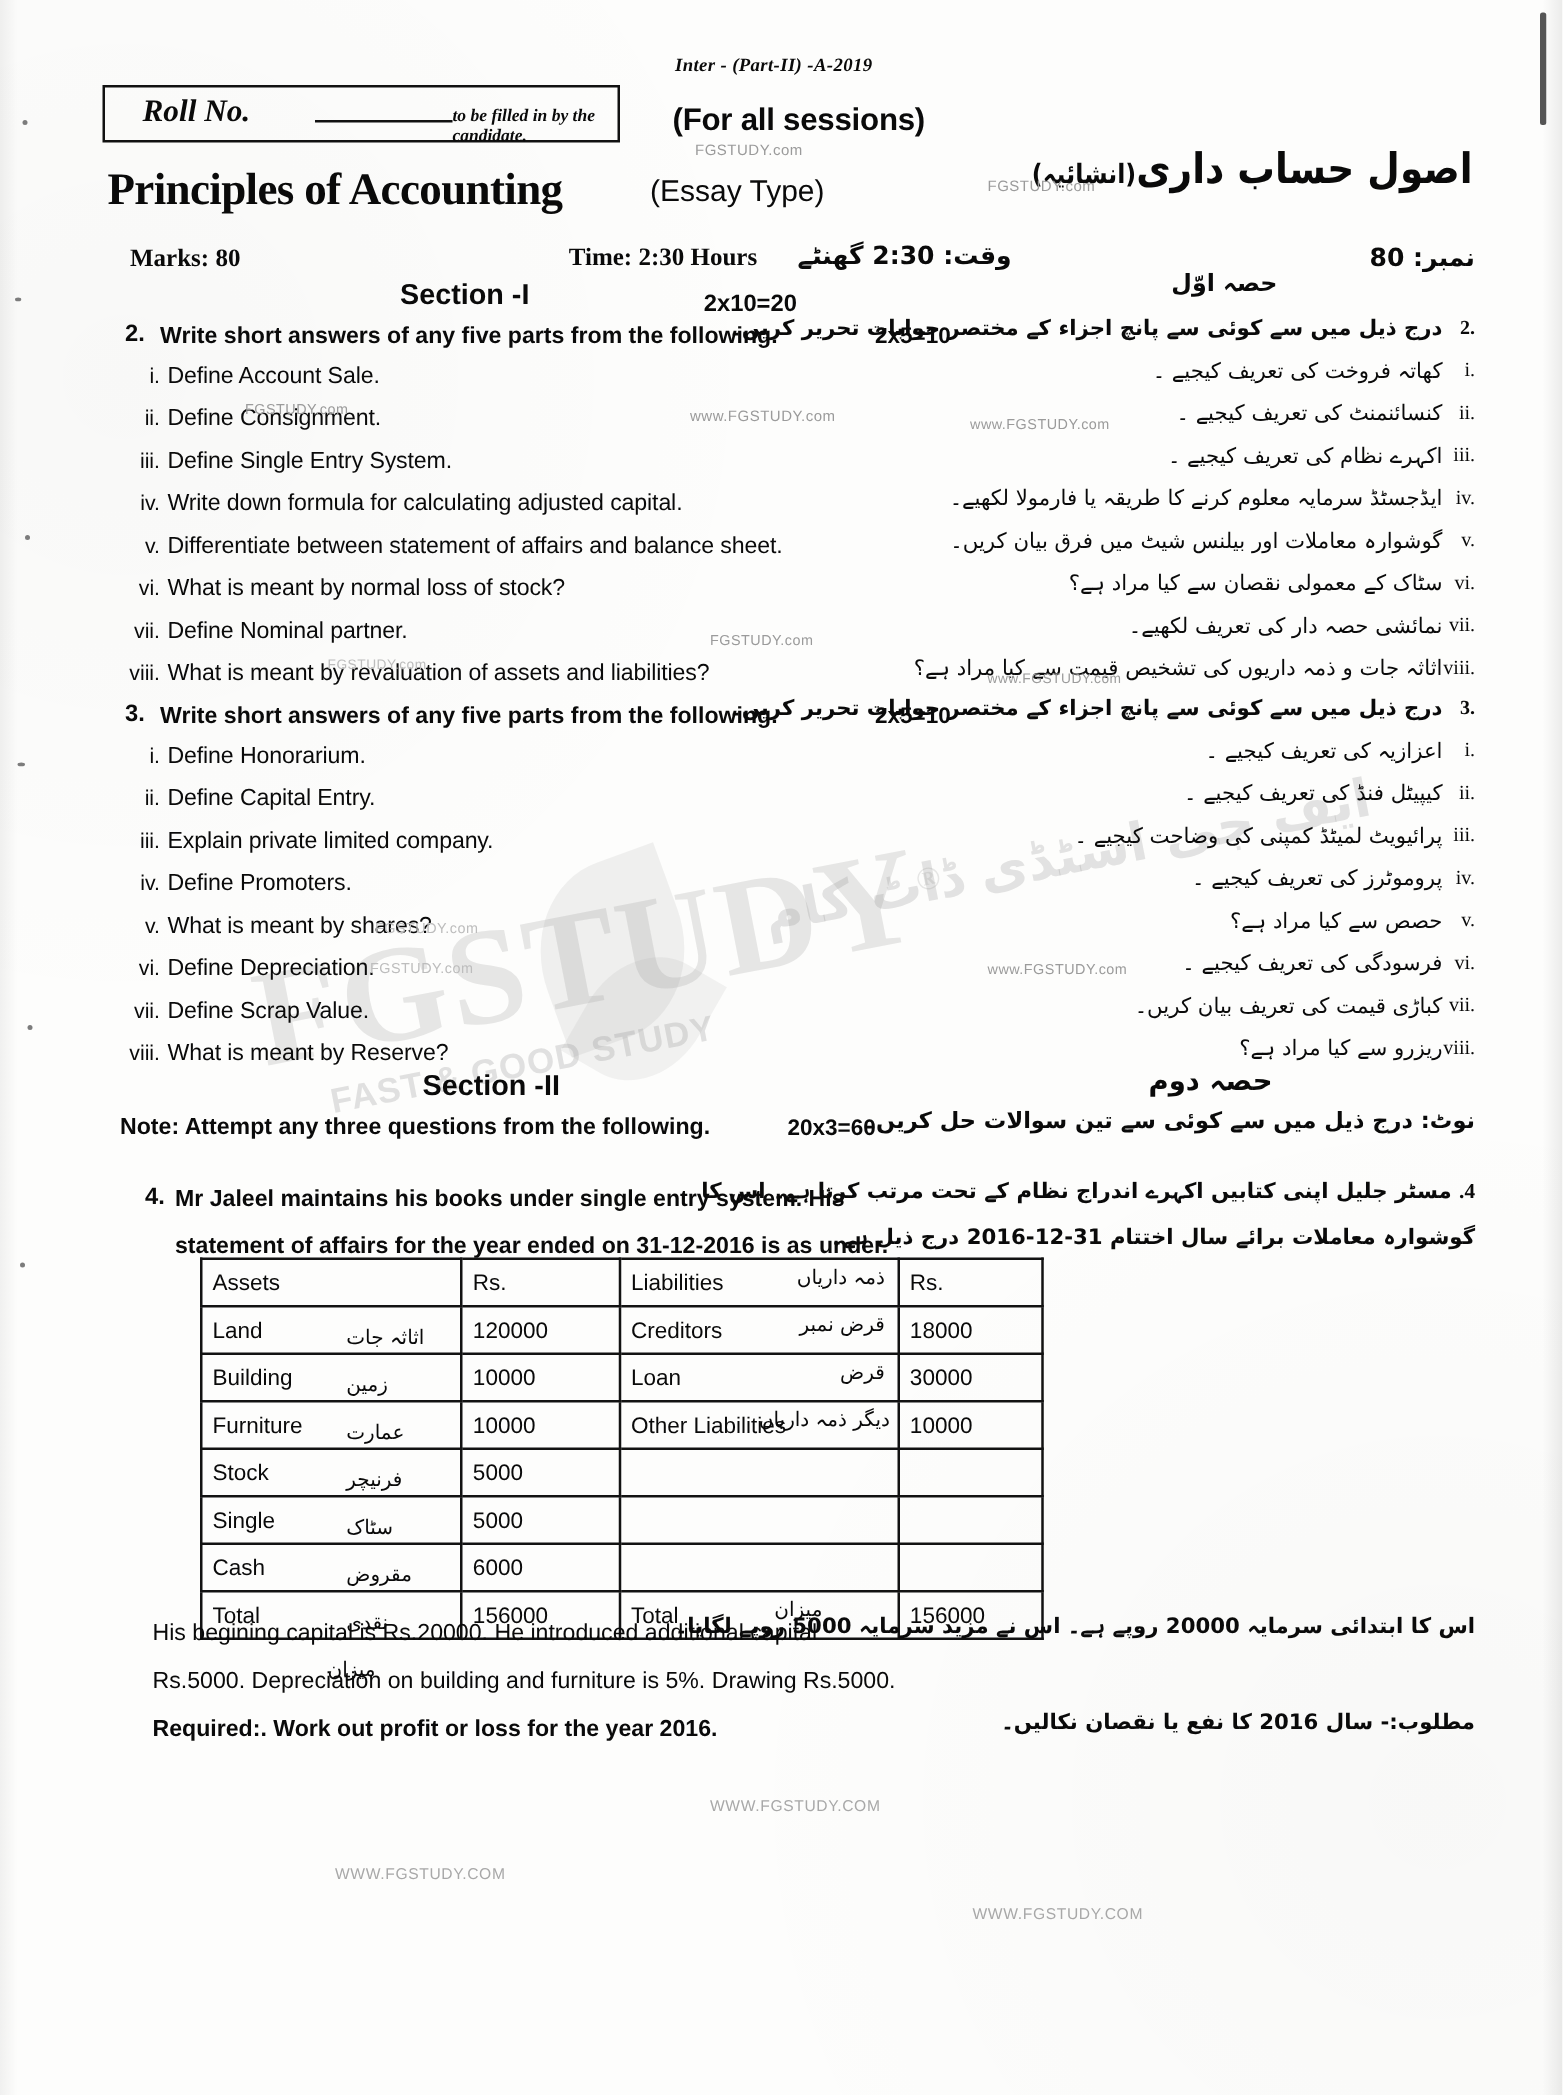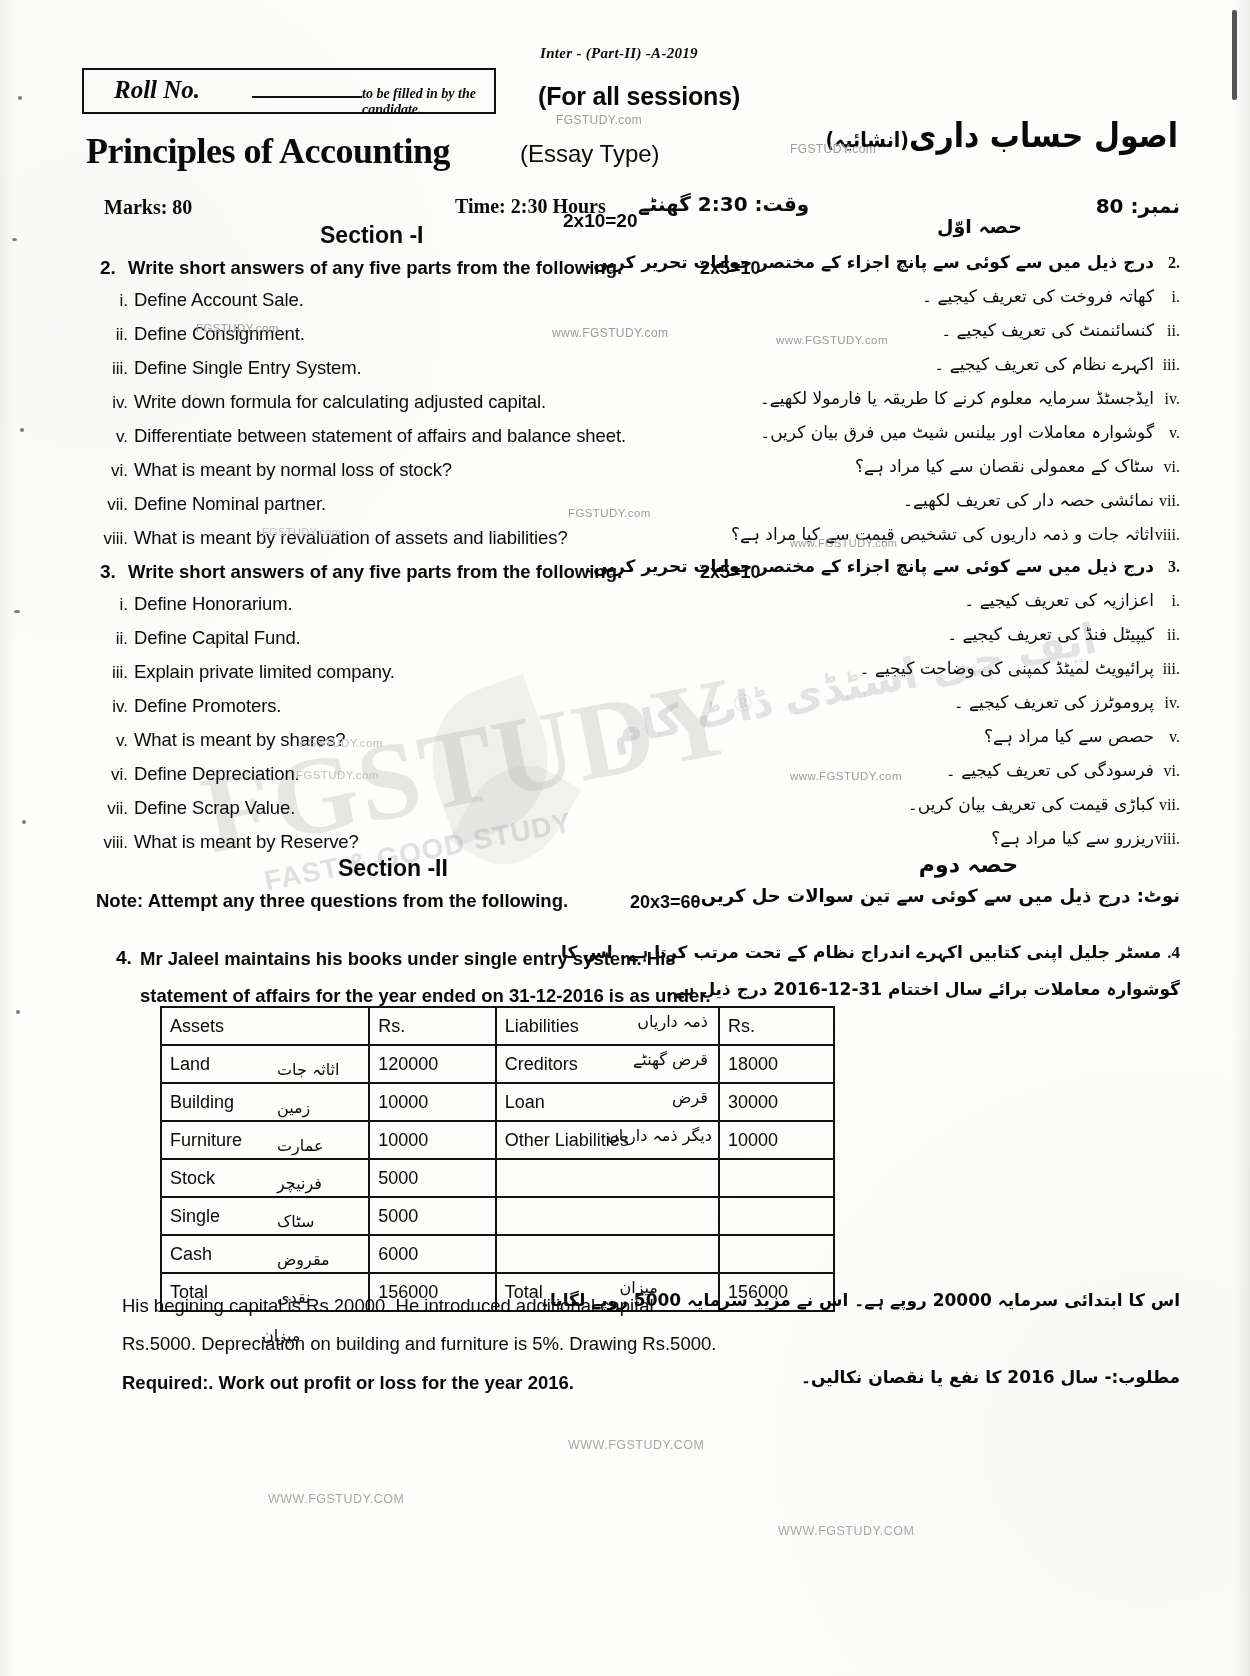--- a/index.html
+++ b/index.html
@@ -71,21 +71,21 @@
   .marks{position:absolute;left:104px;top:196px;font-family:"Liberation Serif",serif;
     font-size:20px;font-weight:700;}
   .time{position:absolute;left:455px;top:195px;font-family:"Liberation Serif",serif;
     font-size:20px;font-weight:700;}
   .time-ur{position:absolute;left:638px;top:192px;font-family:"DejaVu Sans",sans-serif;
     font-size:20px;font-weight:700;direction:rtl;}
   .marks-ur{position:absolute;right:70px;top:194px;font-family:"DejaVu Sans",sans-serif;
     font-size:20px;font-weight:700;direction:rtl;}
 
   .section1{position:absolute;left:320px;top:222px;font-size:23px;font-weight:700;}
-  .section1-marks{position:absolute;left:563px;top:210px;font-size:19px;font-weight:700;}
+  .section1-marks{position:absolute;left:563px;top:233px;font-size:19px;font-weight:700;}
   .section1-ur{position:absolute;right:228px;top:215px;font-family:"DejaVu Sans",sans-serif;
     font-size:22px;font-weight:700;direction:rtl;}
 
   .section2{position:absolute;left:338px;top:855px;font-size:23px;font-weight:700;}
   .section2-ur{position:absolute;right:232px;top:852px;font-family:"DejaVu Sans",sans-serif;
     font-size:22px;font-weight:700;direction:rtl;}
 
   
   .qhead{position:absolute;font-size:18.5px;font-weight:700;}
   .qnum{position:absolute;font-size:19px;font-weight:700;}
@@ -282,21 +282,21 @@
     <div class="qmarks" style="left:700px;top:562px;">2x5=10</div>
     <div class="ur" style="right:96px;top:556px;font-size:17px;font-weight:700;">درج ذیل میں سے کوئی سے پانچ اجزاء کے مختصر جوابات تحریر کریں۔</div>
     <div class="ur-n" style="right:70px;top:558px;font-weight:700;">3.</div>
 
     <div class="rnum" style="left:88px;top:595px;width:40px;">i.</div>
     <div class="item" style="left:134px;top:593px;">Define Honorarium.</div>
     <div class="ur" style="right:96px;top:590px;">اعزازیہ کی تعریف کیجیے ۔</div>
     <div class="ur-n" style="right:70px;top:592px;">i.</div>
 
     <div class="rnum" style="left:84px;top:629px;width:44px;">ii.</div>
-    <div class="item" style="left:134px;top:627px;">Define Capital Fund.</div>
+    <div class="item" style="left:134px;top:627px;">Define Capital Entry.</div>
     <div class="ur" style="right:96px;top:624px;">کیپیٹل فنڈ کی تعریف کیجیے ۔</div>
     <div class="ur-n" style="right:70px;top:626px;">ii.</div>
 
     <div class="rnum" style="left:78px;top:663px;width:50px;">iii.</div>
     <div class="item" style="left:134px;top:661px;">Explain private limited company.</div>
     <div class="ur" style="right:96px;top:658px;">پرائیویٹ لمیٹڈ کمپنی کی وضاحت کیجیے ۔</div>
     <div class="ur-n" style="right:70px;top:660px;">iii.</div>
 
     <div class="rnum" style="left:80px;top:697px;width:48px;">iv.</div>
     <div class="item" style="left:134px;top:695px;">Define Promoters.</div>
@@ -351,21 +351,21 @@
           <td class="lbl2">
             <span class="en">Liabilities</span>
             <span class="url">ذمہ داریاں</span>
           </td>
           <td class="amt2">Rs.</td>
         </tr>
 
         <tr>
           <td class="lbl"><span class="en">Land</span><span class="urmid">زمین</span></td>
           <td class="amt">120000</td>
-          <td class="lbl2"><span class="en">Creditors</span><span class="url">قرض گھنٹے</span></td>
+          <td class="lbl2"><span class="en">Creditors</span><span class="url">قرض نمبر</span></td>
           <td class="amt2">18000</td>
         </tr>
         <tr>
           <td class="lbl"><span class="en">Building</span><span class="urmid">عمارت</span></td>
           <td class="amt">10000</td>
           <td class="lbl2"><span class="en">Loan</span><span class="url">قرض</span></td>
           <td class="amt2">30000</td>
         </tr>
         <tr>
           <td class="lbl"><span class="en">Furniture</span><span class="urmid">فرنیچر</span></td>

